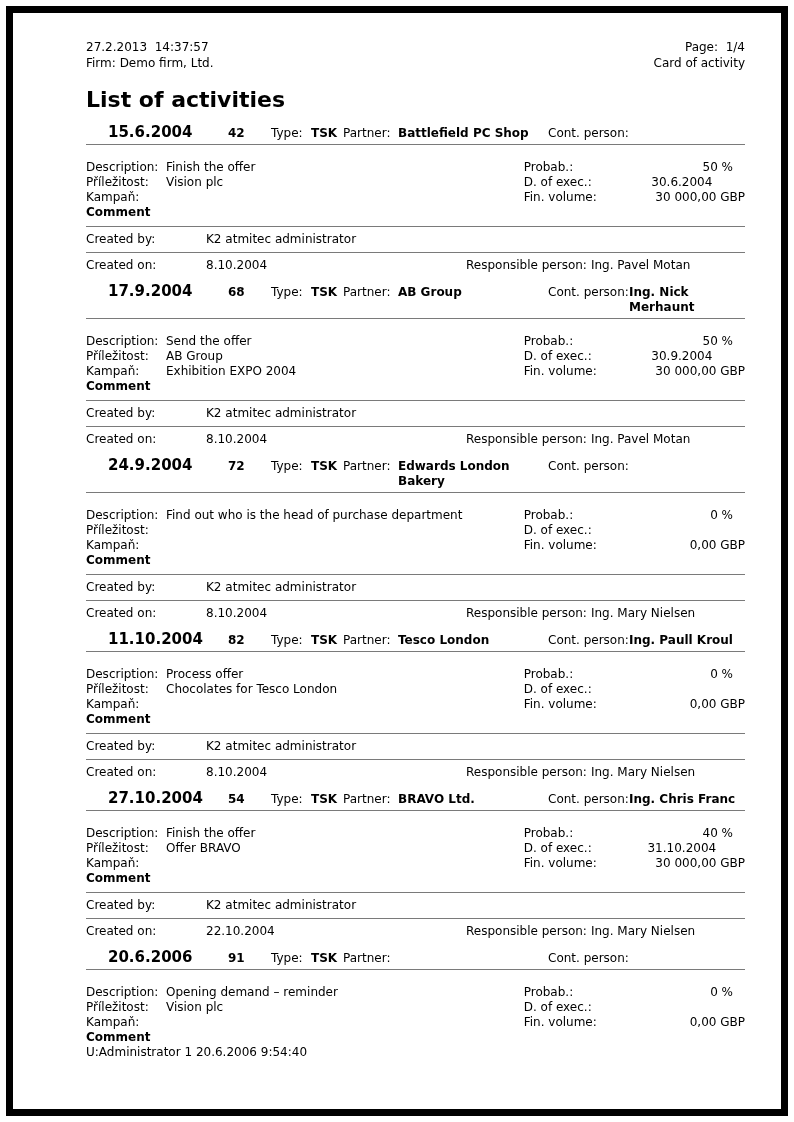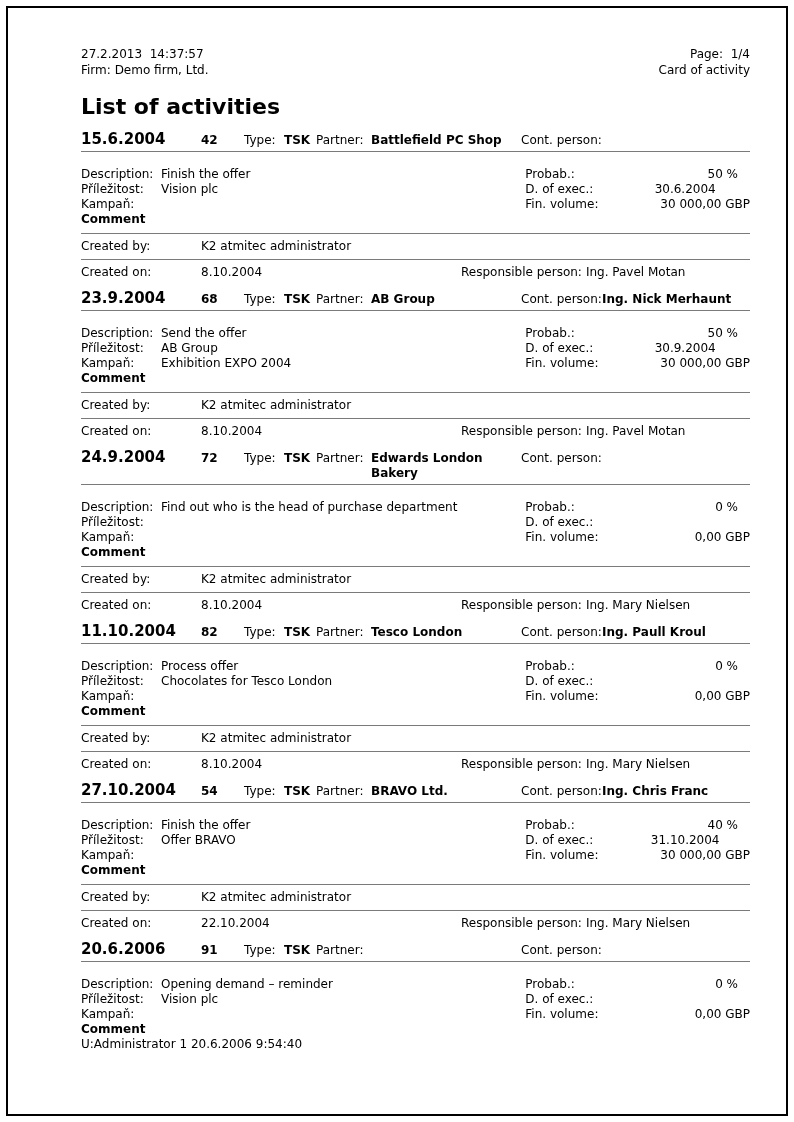--- a/index.html
+++ b/index.html
@@ -6,43 +6,43 @@
   html, body {
     width: 794px; height: 1122px;
     background: #ffffff;
     font-family: "DejaVu Sans", "Liberation Sans", sans-serif;
     color: #000;
   }
   body { position: relative; }
   .sheet {
     position: absolute;
     inset: 6px;
-    border: 2px solid #000000;
+    border: 7px solid #000000;
     background: #fff;
-    padding: 38px 36px 0 73px;
+    padding: 26px 36px 0 73px;
     overflow: hidden;
   }
   .pre { white-space: pre; }
 
   
   .report-header { display: flex; justify-content: space-between; font-size: 12px; line-height: 16px; }
   .report-header .right { text-align: right; }
 
   
   .report-title {
     font-size: 22px;
     font-weight: bold;
     margin: 15px 0 11px 0;
     line-height: 28px;
   }
 
   
   .activity { margin-bottom: 9px; }
   .act-header { display: flex; align-items: baseline; font-size: 12px; line-height: 15px; }
-  .act-date   { width: 120px; font-size: 15px; font-weight: bold; }
+  .act-date   { width: 120px; font-size: 15px; font-weight: bold; margin-left: 22px; }
   .act-num    { width: 43px;  font-weight: bold; }
   .lbl-type   { width: 40px; }
   .val-type   { width: 32px; font-weight: bold; }
   .lbl-partner{ width: 55px; }
   .val-partner{ width: 150px; font-weight: bold; }
   .lbl-cont   { width: 81px; }
   .val-cont   { flex: 1; font-weight: bold; }
 
   hr.rule {
     border: none;
@@ -150,21 +150,21 @@
         <span class="f-val">8.10.2004</span>
         <span class="resp">
           <span>Responsible person:</span><span class="resp-val">Ing. Pavel Motan</span>
         </span>
       </div>
     </div>
   </section>
 
   <section class="activity">
     <div class="act-header">
-      <span class="act-date">23.9.2004</span>
+      <span class="act-date">17.9.2004</span>
       <span class="act-num">68</span>
       <span class="lbl-type">Type:</span>
       <span class="val-type">TSK</span>
       <span class="lbl-partner">Partner:</span>
       <span class="val-partner">AB Group</span>
       <span class="lbl-cont">Cont. person:</span>
       <span class="val-cont">Ing. Nick Merhaunt</span>
     </div>
     <hr class="rule">
 

